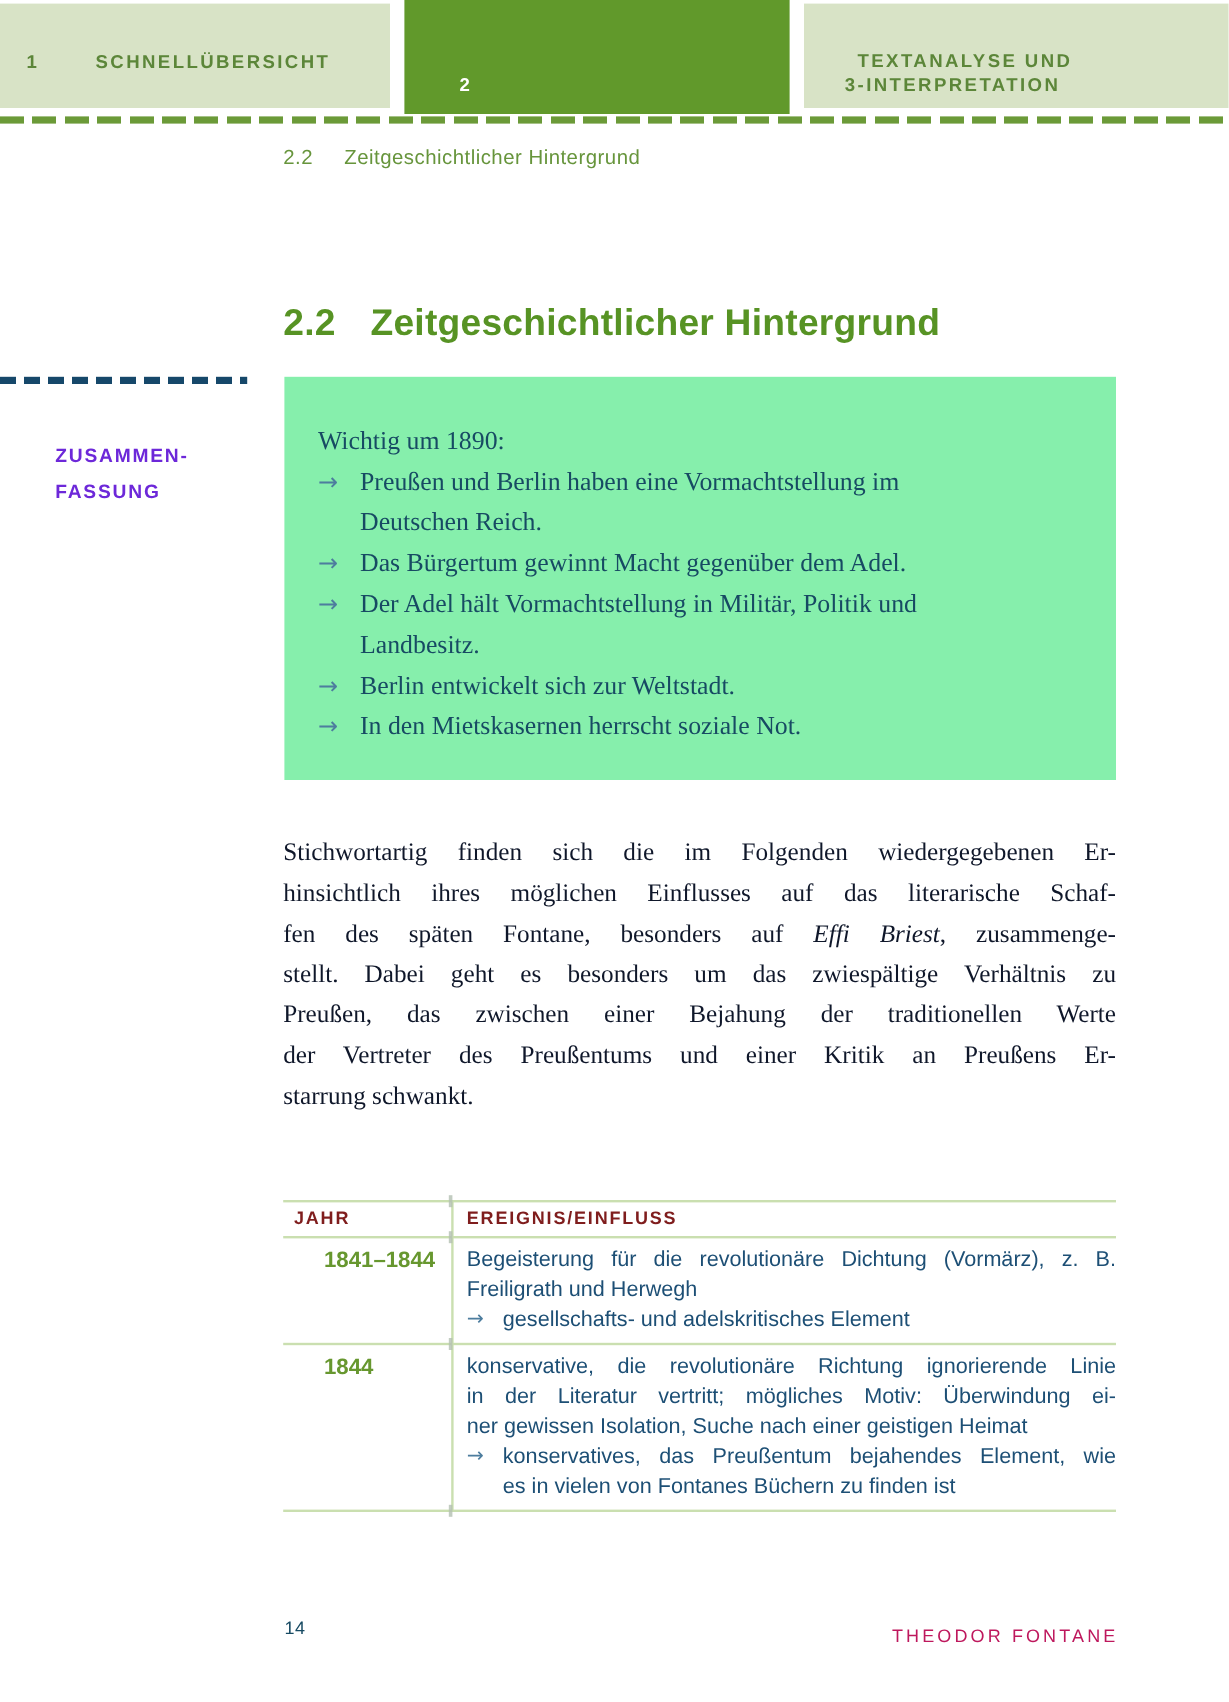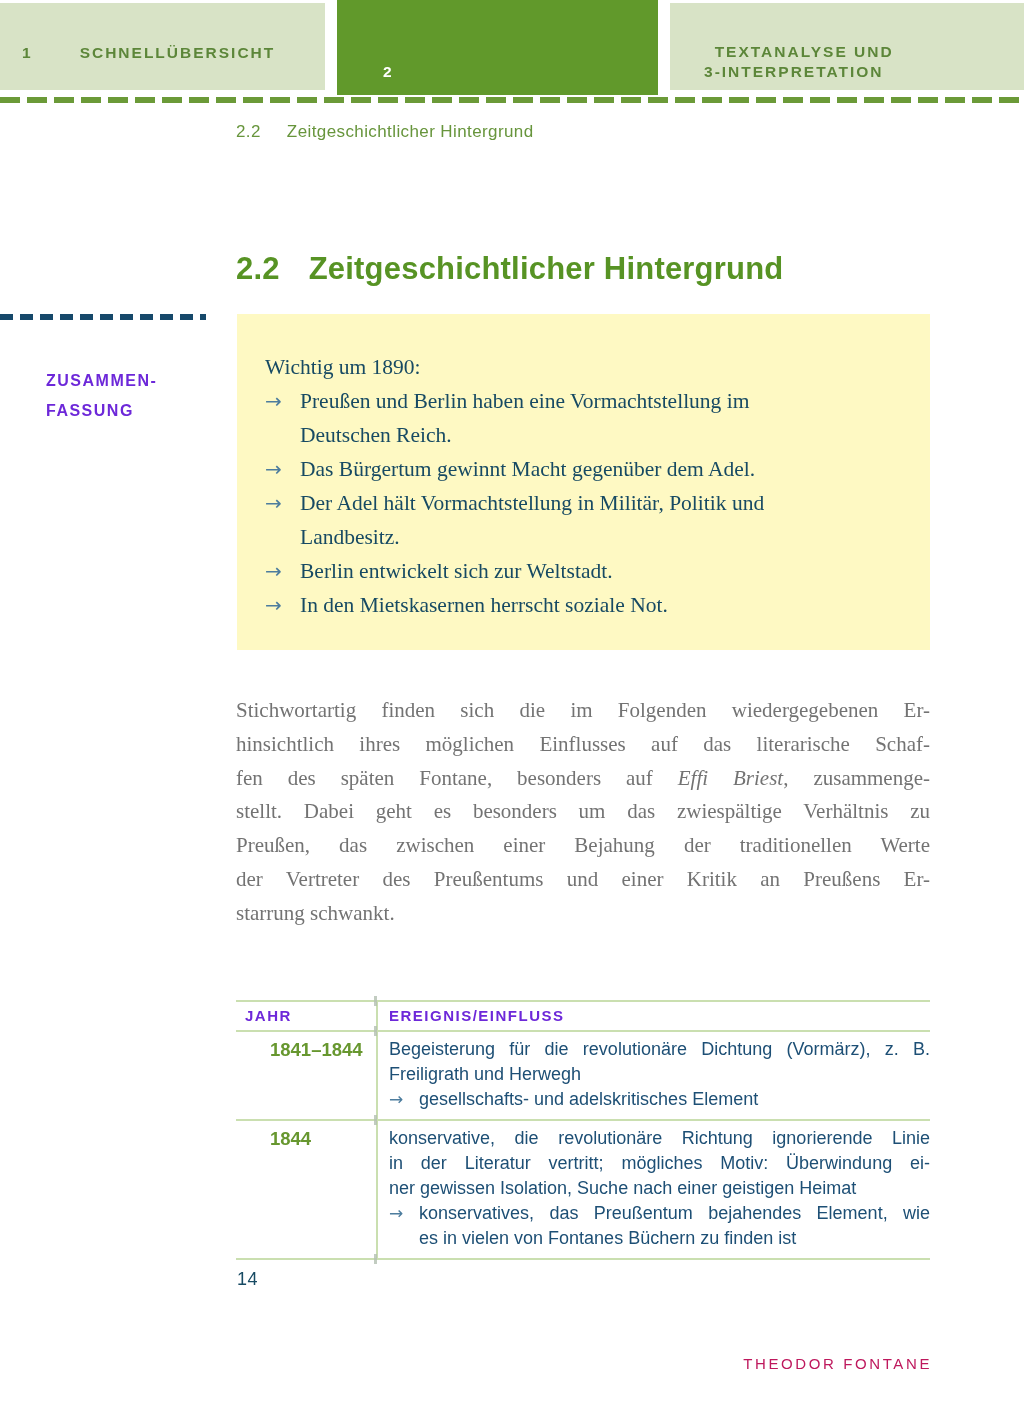--- a/index.html
+++ b/index.html
@@ -35,53 +35,53 @@
   .heading .h-title{margin-left:29px;}
 
   
   .margin-dashes{position:absolute;left:0;top:314px;width:206px;height:6px;
       background:repeating-linear-gradient(90deg,#16486a 0,#16486a 13px,transparent 13px,transparent 20px);}
   .margin-label{position:absolute;left:46px;top:366px;color:#6d28d9;font-size:16px;
       font-weight:bold;letter-spacing:1.5px;line-height:30px;}
 
   
   .summary-box{position:absolute;left:237px;top:314px;width:693px;height:336px;
-      background:#fef9c3;box-sizing:border-box;padding:36px 24px 0 28px;
+      background:#86efac;box-sizing:border-box;padding:36px 24px 0 28px;
       font-family:"Liberation Serif",serif;color:#174a63;}
   .box-title{font-size:21.5px;line-height:34px;}
   .box-item{display:flex;}
   .box-item .arrow{width:35px;flex:0 0 35px;color:#4d7d9e;font-size:20px;line-height:34px;
       font-family:"DejaVu Sans",sans-serif;}
   .box-item .item-text{font-size:21.5px;line-height:34px;white-space:pre-line;}
 
   
   .paragraph{position:absolute;left:236px;top:694px;width:694px;
-      font-family:"Liberation Serif",serif;color:#737373;font-size:21px;}
+      font-family:"Liberation Serif",serif;color:#0f172a;font-size:21px;}
   .paragraph .pline{line-height:33.8px;}
   .jl{text-align:justify;text-align-last:justify;}
   .paragraph em{font-style:italic;}
   .table-wrap{position:absolute;left:236px;top:1000px;width:694px;}
   .vdiv{position:absolute;left:140px;top:0;bottom:0;width:2px;background:#cadfb0;}
   .rule{position:relative;height:2px;background:#cadfb0;}
   .rule::after{content:"";position:absolute;left:138px;top:-4px;width:3px;height:10px;
       background:#b3bfb2;opacity:0.8;}
   .trow{display:flex;position:relative;}
   .col-year{flex:0 0 140px;box-sizing:border-box;padding:5px 0 0 9px;}
   .col-event{flex:1;box-sizing:border-box;padding:5px 0 7px 13px;}
-  .th-year,.th-event{color:#6d28d9;font-weight:bold;font-size:15px;letter-spacing:1.5px;
+  .th-year,.th-event{color:#7f1d1d;font-weight:bold;font-size:15px;letter-spacing:1.5px;
       line-height:16px;padding-top:6px;padding-bottom:6px;}
   .year-val{color:#67972f;font-weight:bold;font-size:18.5px;line-height:25px;margin-left:25px;}
   .ev-line{color:#1d4f75;font-size:18px;line-height:25px;}
   .sub{display:flex;}
   .sub .arrow{flex:0 0 30px;color:#4d7d9e;font-size:17px;line-height:25px;
       font-family:"DejaVu Sans",sans-serif;}
   .sub-lines{flex:1;}
 
   
-  .page-number{position:absolute;left:237px;top:1269px;color:#174a63;font-size:18px;
+  .page-number{position:absolute;left:237px;top:1349px;color:#174a63;font-size:15px;
       letter-spacing:0.5px;}
   .running-title{position:absolute;right:92px;top:1355px;color:#be185d;font-size:15px;
       letter-spacing:2.6px;}
 </style>
 </head>
 <body>
 
 <div class="page">
 
   <div id="tabs">

